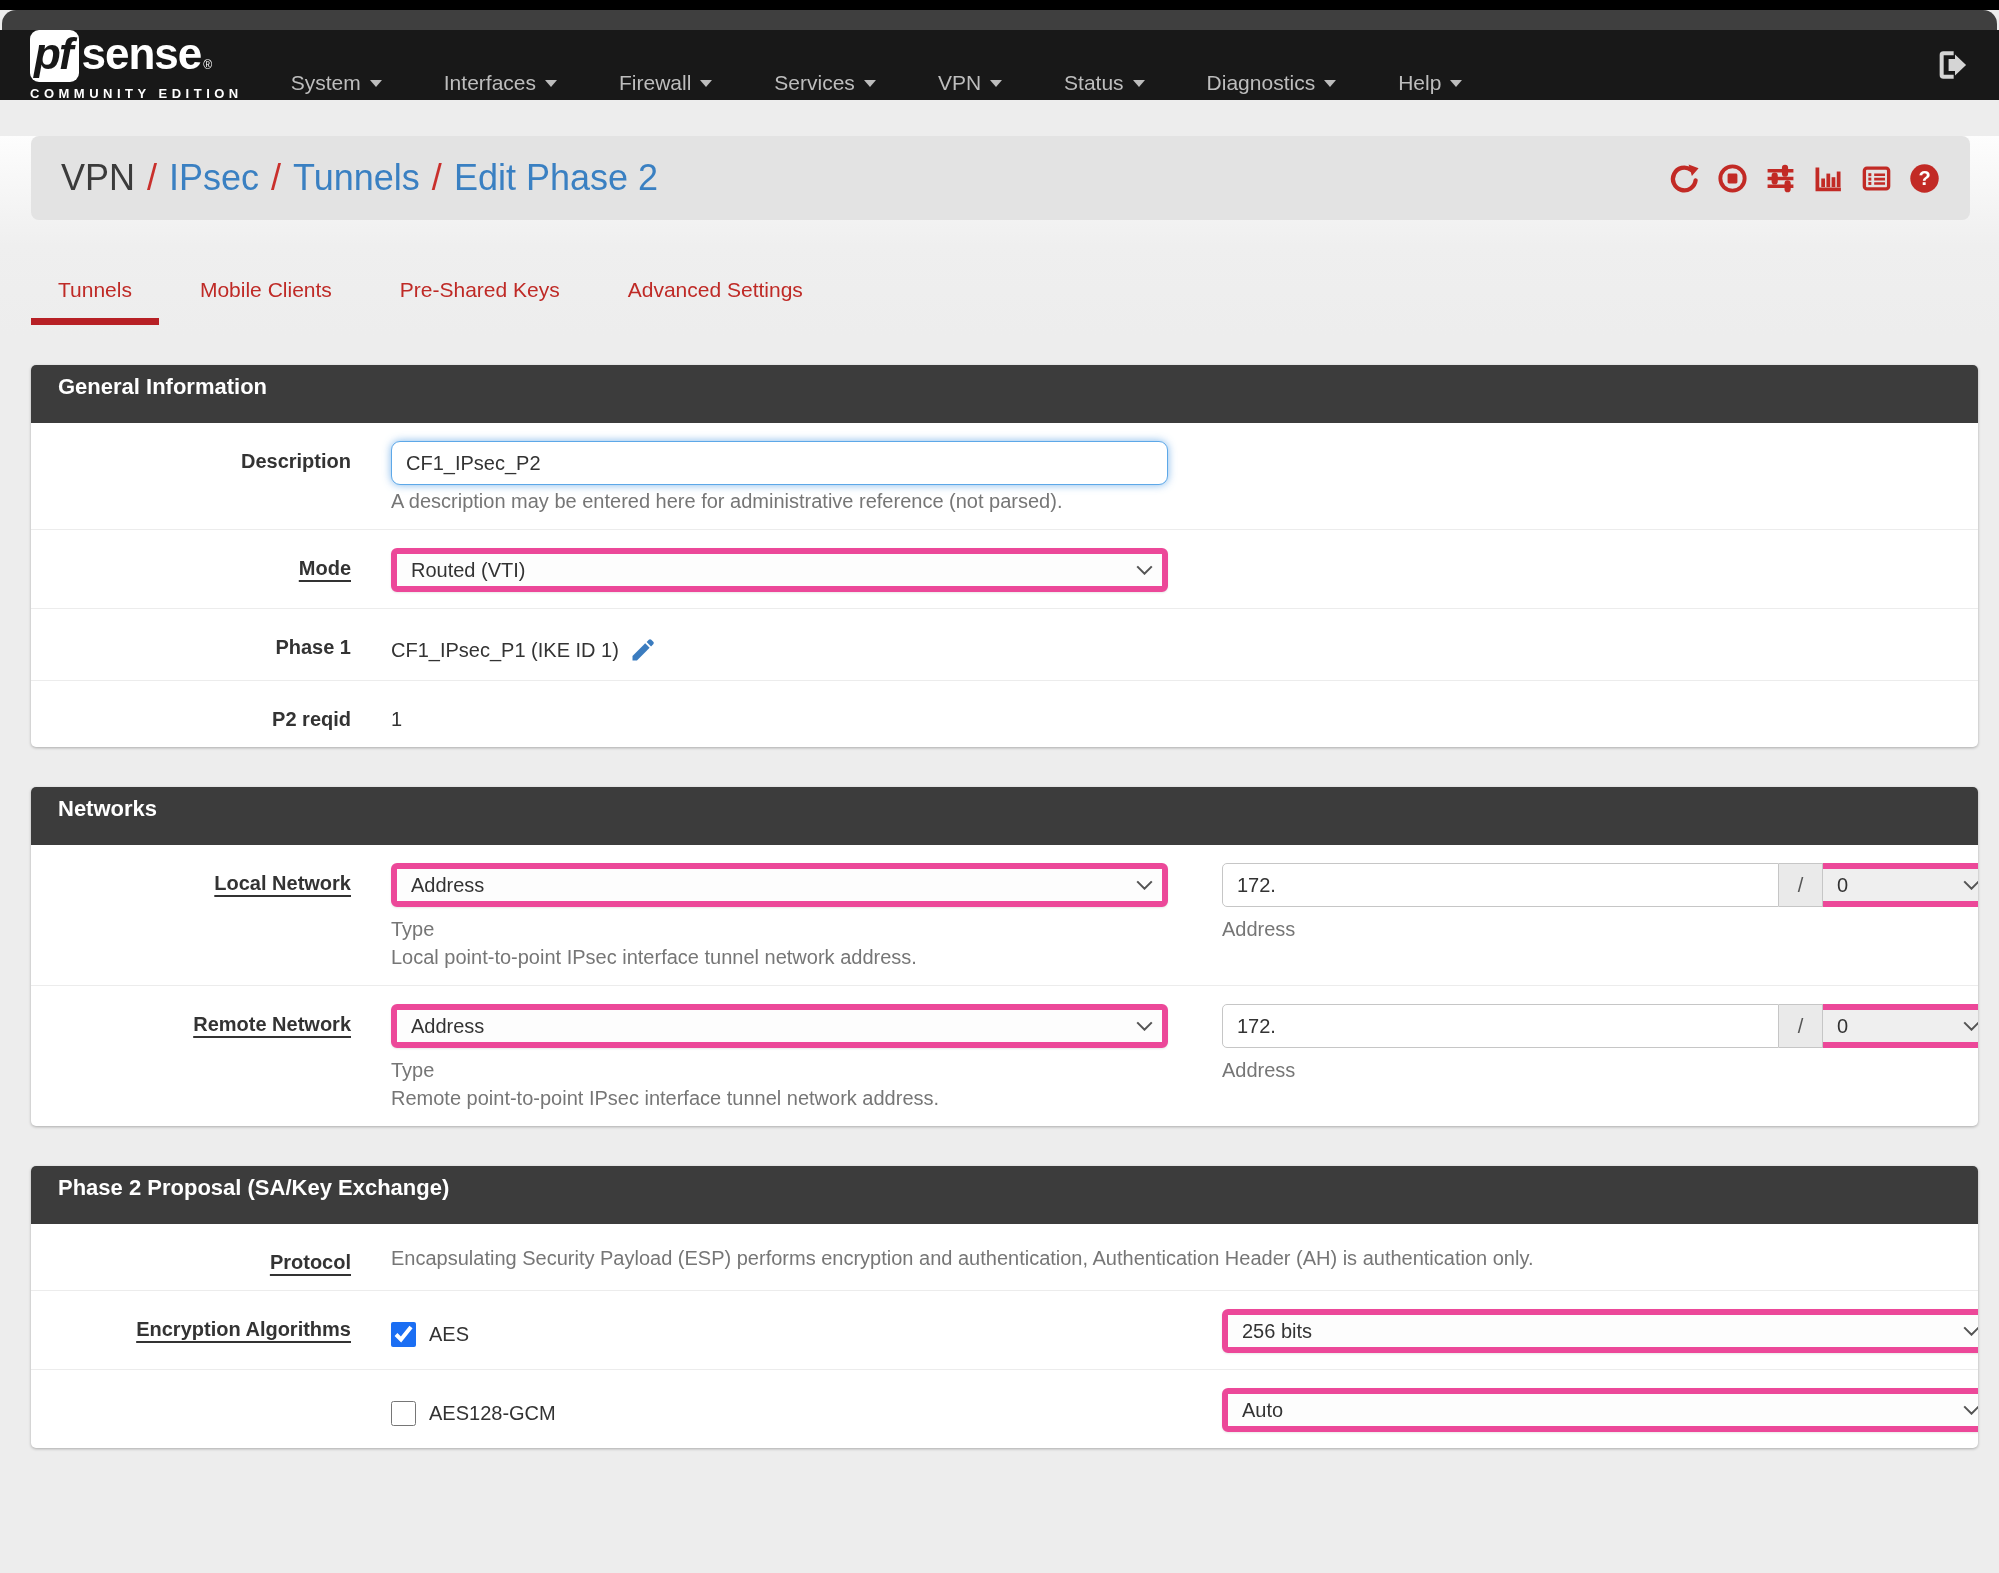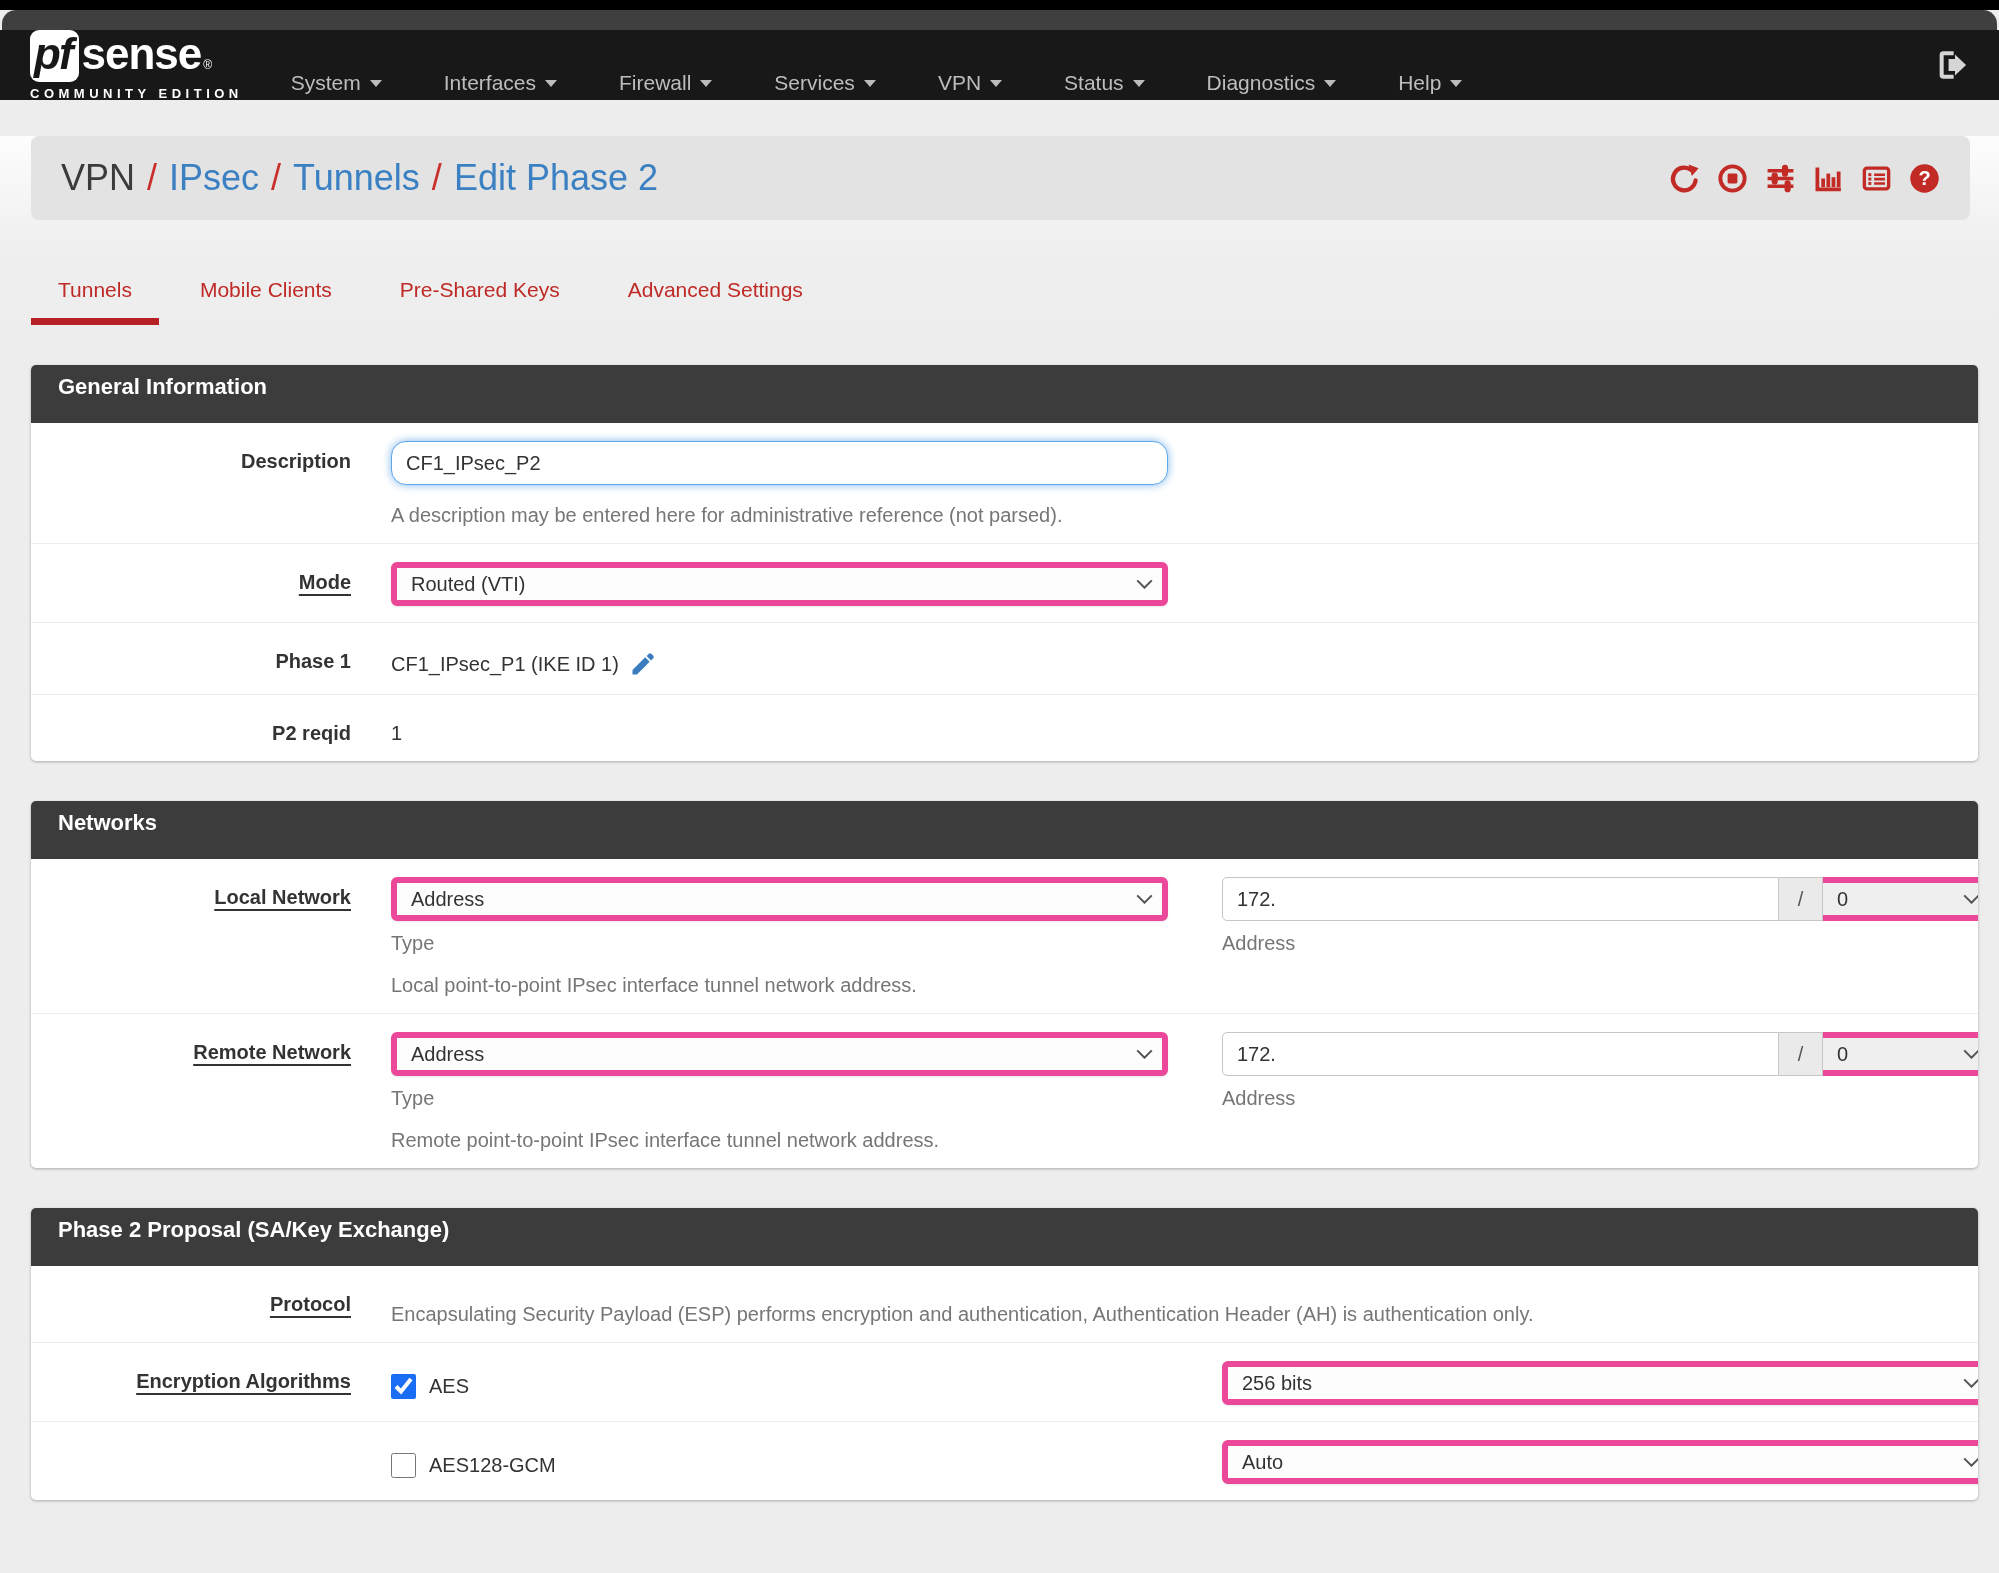--- a/index.html
+++ b/index.html
@@ -72,26 +72,26 @@
     padding: 10px 27px; line-height: 1.1; height: 58px;
   }
   .row {
     display: grid; grid-template-columns: 290px 1fr; column-gap: 40px;
     padding: 18px 14px 16px 30px; border-bottom: 1px solid #ececec; align-items: start;
   }
   .row:last-child { border-bottom: none; }
   .rlabel { text-align: right; font-weight: bold; color: #333; padding-top: 9px; font-size: 20px; }
   .rlabel.u { text-decoration: underline; text-decoration-thickness: 2px; text-underline-offset: 5px; }
   .rvalue { padding-top: 9px; font-size: 20px; color: #333; display: flex; align-items: center; gap: 10px; }
-  .help { color: #767676; font-size: 20px; margin-top: 19px; }
+  .help { color: #767676; font-size: 20px; margin-top: 5px; }
   .sublabel { color: #767676; font-size: 20px; margin-top: 11px; }
 
   
   .text-input {
-    height: 44px; width: 777px; border: 1px solid #c6c6c6; border-radius: 15px;
+    height: 44px; width: 777px; border: 1px solid #c6c6c6; border-radius: 9px;
     font: 20px "Liberation Sans", sans-serif; color: #333; padding: 0 14px; background: #fff; outline: none;
   }
   .text-input.focused { border-color: #5da8e8; box-shadow: 0 0 9px rgba(96,165,230,.8); }
   .selwrap { position: relative; width: 777px; }
   .selwrap select {
     -webkit-appearance: none; appearance: none; width: 100%; height: 44px;
     border: 6px solid #ec4899; border-radius: 6px; background: #fdfdfd;
     font: 20px "Liberation Sans", sans-serif; color: #333; padding: 0 44px 0 14px;
     box-shadow: 0 1px 2px rgba(0,0,0,.09); outline: none;
   }

